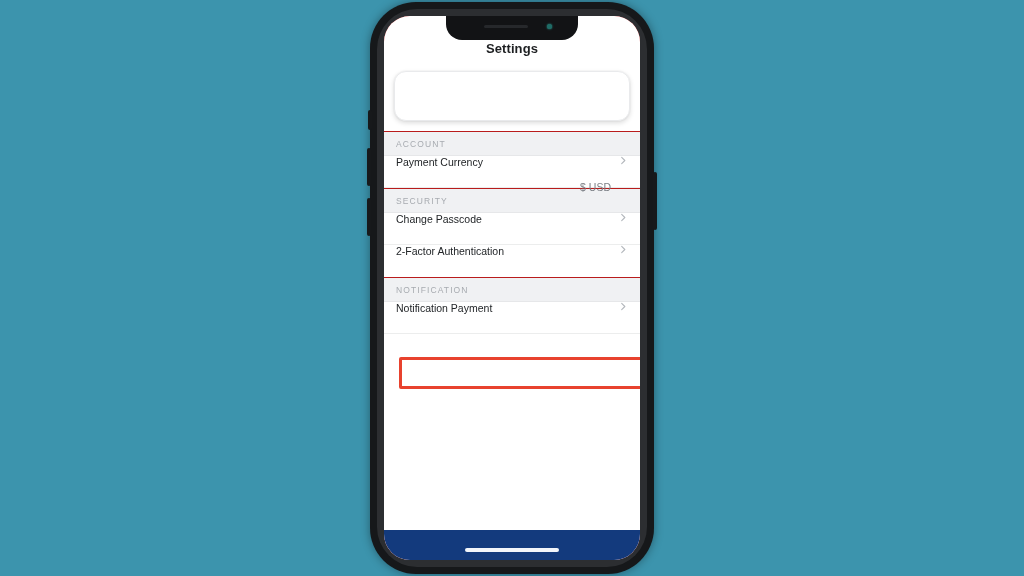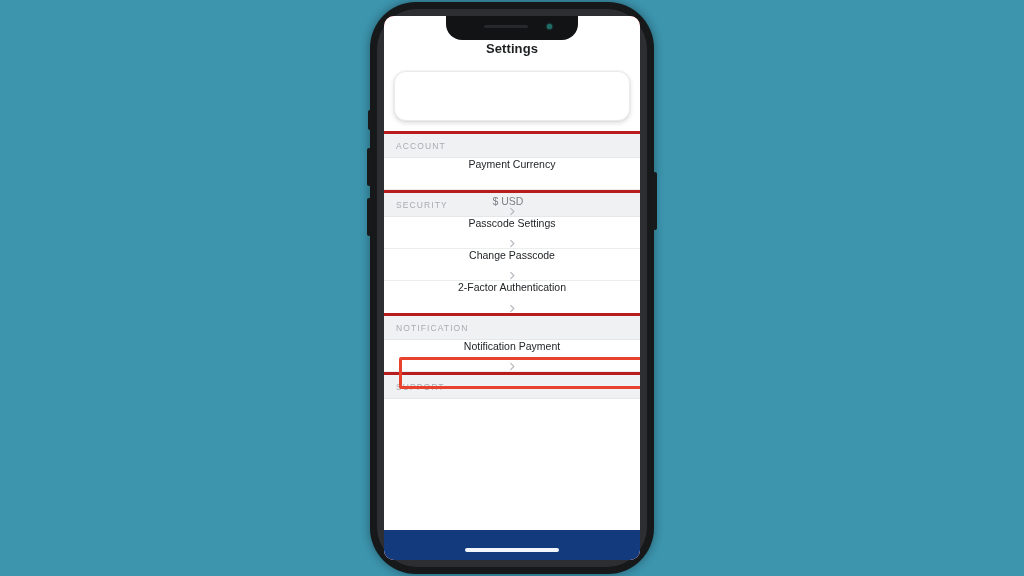--- a/index.html
+++ b/index.html
@@ -53,21 +53,21 @@
   #btn-voldn  { left: -3px; top: 196px; width: 4px; height: 38px; }
   #btn-power  { right: -3px; top: 170px; width: 4px; height: 58px; }
 
   
   #screen {
     position: absolute;
     left: 14px;
     top: 14px;
     right: 14px;
     bottom: 14px;
-    border-radius: 10px;
+    border-radius: 26px;
     background: #ef4444;
     overflow: hidden;
   }
 
   
   #notch {
     position: absolute;
     left: 50%;
     top: 0;
     transform: translateX(-50%);
@@ -127,21 +127,21 @@
     overflow: hidden;
   }
 
   .section-header {
     background: #f0f1f3;
     color: #a7abb0;
     font-size: 8.5px;
     letter-spacing: 1.1px;
     padding: 7px 12px 6px 12px;
     text-transform: uppercase;
-    border-top: 3px solid #b91c1c;
+    border-top: 1px solid #b91c1c;
     border-bottom: 1px solid #e6e7e9;
   }
   .section-header.first { border-top: none; }
 
   .profile-area {
     background: #ffffff;
     padding: 9px 10px 10px 10px;
   }
   .profile-card {
     height: 48px;
@@ -149,25 +149,24 @@
     background: #ffffff;
     border: 1px solid #e9eaec;
     box-shadow: 0 2px 5px rgba(0,0,0,0.14), 0 0 0 1px rgba(0,0,0,0.02);
   }
 
   .row {
     position: relative;
     height: 32px;
     background: #ffffff;
     display: flex;
-    align-items: center;
+    align-items: flex-start;
     padding: 0 12px;
     box-sizing: border-box;
     border-bottom: 1px solid #eceded;
-    flex-direction: column;
   }
   .row-label {
     font-size: 10.5px;
     color: #222528;
     flex: 1;
     white-space: nowrap;
   }
   .row-value {
     font-size: 10.5px;
     color: #7c8086;
@@ -282,28 +281,20 @@
           <span class="chevron">
             <svg viewBox="0 0 10 10" width="9" height="9">
                 <path d="M3 1.5 L6.5 5 L3 8.5" fill="none" stroke="#b3b7bc" stroke-width="1.2" stroke-linecap="round" stroke-linejoin="round"></path>
               </svg>
           </span>
         </div>
 
         <div class="section-header">SECURITY</div>
 
 
-        <div class="row">
-          <span class="row-label">Passcode Settings</span>
-          <span class="chevron">
-            <svg viewBox="0 0 10 10" width="9" height="9">
-                <path d="M3 1.5 L6.5 5 L3 8.5" fill="none" stroke="#b3b7bc" stroke-width="1.2" stroke-linecap="round" stroke-linejoin="round"></path>
-              </svg>
-          </span>
-        </div>
 
         <div class="row">
           <span class="row-label">Change Passcode</span>
           <span class="chevron">
             <svg viewBox="0 0 10 10" width="9" height="9">
                 <path d="M3 1.5 L6.5 5 L3 8.5" fill="none" stroke="#b3b7bc" stroke-width="1.2" stroke-linecap="round" stroke-linejoin="round"></path>
               </svg>
           </span>
         </div>
 
@@ -319,21 +310,20 @@
         <div class="section-header">NOTIFICATION</div>
         <div class="row">
           <span class="row-label">Notification Payment</span>
           <span class="chevron">
             <svg viewBox="0 0 10 10" width="9" height="9">
                 <path d="M3 1.5 L6.5 5 L3 8.5" fill="none" stroke="#b3b7bc" stroke-width="1.2" stroke-linecap="round" stroke-linejoin="round"></path>
               </svg>
           </span>
         </div>
 
-        <div class="section-header">SUPPORT</div>
         <div class="filler"></div>
 
       </div>
 
       <div id="highlight-box"></div>
 
       <div id="home-bar-area">
         <div id="home-indicator"></div>
       </div>
 

